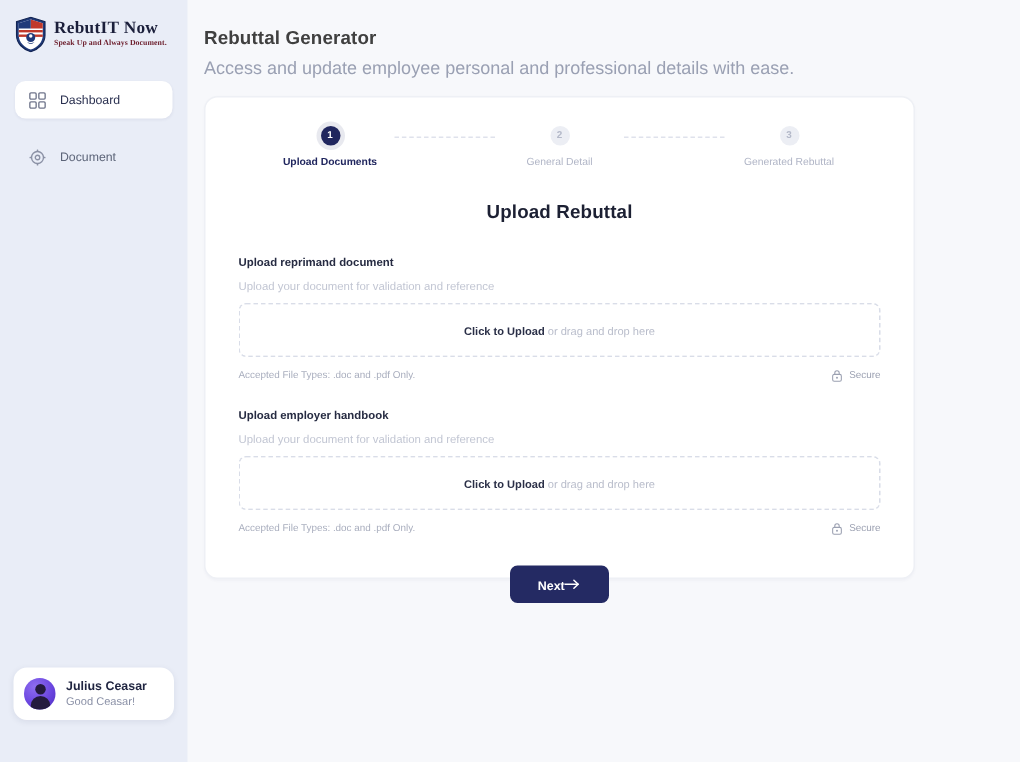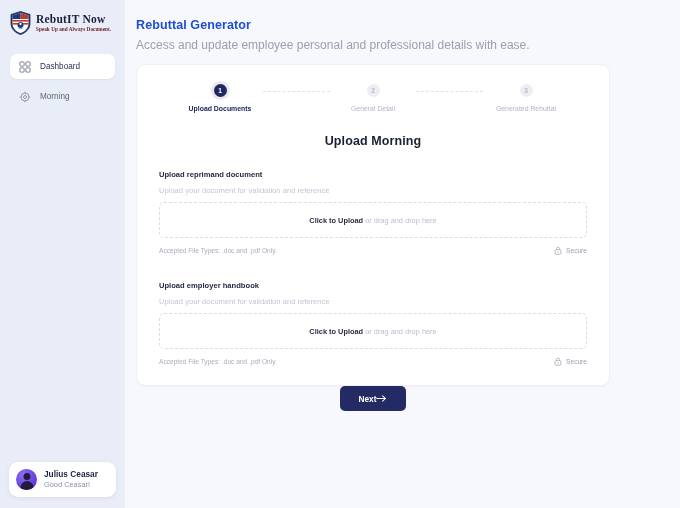--- a/index.html
+++ b/index.html
@@ -42,21 +42,21 @@
   }
   .brand-tag {
     font-family: "Liberation Serif", serif;
     font-weight: bold;
     font-size: 5.2px;
     color: #6f2230;
     letter-spacing: .05px;
     margin-top: 1.5px;
   }
 
-  .nav { margin-top: 19px; padding: 0 10px; display: flex; flex-direction: column; gap: 5px; }
+  .nav { margin-top: 19px; padding: 0 10px; display: flex; flex-direction: column; gap: 13px; }
   .nav-item {
     display: flex;
     align-items: center;
     gap: 9px;
     height: 25px;
     padding: 0 9px;
     border-radius: 7px;
     color: #5c6478;
     font-size: 8.2px;
     cursor: pointer;
@@ -65,21 +65,21 @@
     background: #ffffff;
     color: #2a3050;
     box-shadow: 0 1px 2px rgba(30,40,80,.06);
   }
   .nav-item .ic { width: 12px; height: 12px; flex: 0 0 12px; display: block; }
   .nav-label { white-space: nowrap; }
 
   
   .user-card {
     position: absolute;
-    left: 9px; bottom: 11px;
+    left: 9px; bottom: 28px;
     width: 107px;
     background: #fff;
     border-radius: 9px;
     box-shadow: 0 1px 4px rgba(30,40,80,.08);
     display: flex;
     align-items: center;
     gap: 7px;
     padding: 7px 7px;
   }
   .avatar {
@@ -93,21 +93,21 @@
   .avatar .body { position:absolute; left:50%; top:12px; transform:translateX(-50%); width:13px; height:10px; border-radius:7px 7px 0 0; background:#241a3f;}
   .user-name { font-size: 8.3px; font-weight: bold; color: #1f2440; line-height: 1.25; }
   .user-greet { font-size: 7.4px; color: #8a90a6; line-height: 1.3; margin-top: 1px; }
 
   
   .main {
     flex: 1 1 auto;
     padding: 18px 10px 0 11px;
     min-width: 0;
   }
-  .page-title { font-size: 12.5px; font-weight: bold; color: #1d4ed8; letter-spacing: .1px; }
+  .page-title { font-size: 12.5px; font-weight: bold; color: #404040; letter-spacing: .1px; }
   .page-sub { font-size: 12px; color: #9aa0b3; margin-top: 6px; }
 
   .card {
     margin-top: 12px;
     background: #fff;
     border: 1px solid #eef0f5;
     border-radius: 9px;
     height: 322px;
     padding: 19px 22px 0 22px;
     box-shadow: 0 1px 2px rgba(30,40,80,.03);
@@ -140,21 +140,21 @@
   .section-title {
     text-align: center;
     font-size: 12.5px;
     font-weight: bold;
     color: #1c2033;
     margin-top: 22px;
     letter-spacing: .1px;
   }
 
   .field-block { margin-top: 22px; }
-  .field-block.second { margin-top: 26px; }
+  .field-block.second { margin-top: 17px; }
   .field-label { font-size: 7.6px; font-weight: bold; color: #262b42; }
   .field-hint { font-size: 7.6px; color: #c2c6d3; margin-top: 7px; }
 
   .dropzone {
     margin-top: 7px;
     height: 36px;
     border: 1px dashed #d9dde8;
     border-radius: 5px;
     display: flex;
     align-items: center;
@@ -233,21 +233,21 @@
       <div class="nav-item">
         <svg class="ic" viewBox="0 0 16 16">
           <path d="M8 1.5 l1.5 .45 .5 1.4 1.45 .15 1.05-1.05 1.05 1.05 -1.05 1.05 .15 1.45 1.4 .5 -.45 1.5 .45 1.5 -1.4 .5 -.15 1.45 1.05 1.05 -1.05 1.05 -1.05-1.05 -1.45 .15 -.5 1.4 -1.5-.45" fill="none" stroke="#8b91a5" stroke-width="0"></path>
           <circle cx="8" cy="8" r="5.3" fill="none" stroke="#8b91a5" stroke-width="1.2"></circle>
           <circle cx="8" cy="8" r="2" fill="none" stroke="#8b91a5" stroke-width="1.2"></circle>
           <rect x="7.3" y="0.9" width="1.4" height="2" rx=".5" fill="#8b91a5"></rect>
           <rect x="7.3" y="13.1" width="1.4" height="2" rx=".5" fill="#8b91a5"></rect>
           <rect x="0.9" y="7.3" width="2" height="1.4" rx=".5" fill="#8b91a5"></rect>
           <rect x="13.1" y="7.3" width="2" height="1.4" rx=".5" fill="#8b91a5"></rect>
         </svg>
-        <span class="nav-label">Morning</span>
+        <span class="nav-label">Document</span>
       </div>
 
     </nav>
 
     <div class="user-card">
       <div class="avatar">
         <span class="head"></span>
           <span class="body"></span>
       </div>
       <div>
@@ -281,21 +281,21 @@
 
         <div class="step-line"></div>
 
         <div class="step pending">
           <div class="step-dot">3</div>
           <div class="step-label">Generated Rebuttal</div>
         </div>
 
       </div>
 
-      <h2 class="section-title">Upload Morning</h2>
+      <h2 class="section-title">Upload Rebuttal</h2>
 
       <div class="field-block">
         <div class="field-label">Upload reprimand document</div>
         <div class="field-hint">Upload your document for validation and reference</div>
         <div class="dropzone">
           <span class="dz-text">
             <span class="strong">Click to Upload</span><span> or drag and drop here</span>
           </span>
         </div>
         <div class="meta-row">

